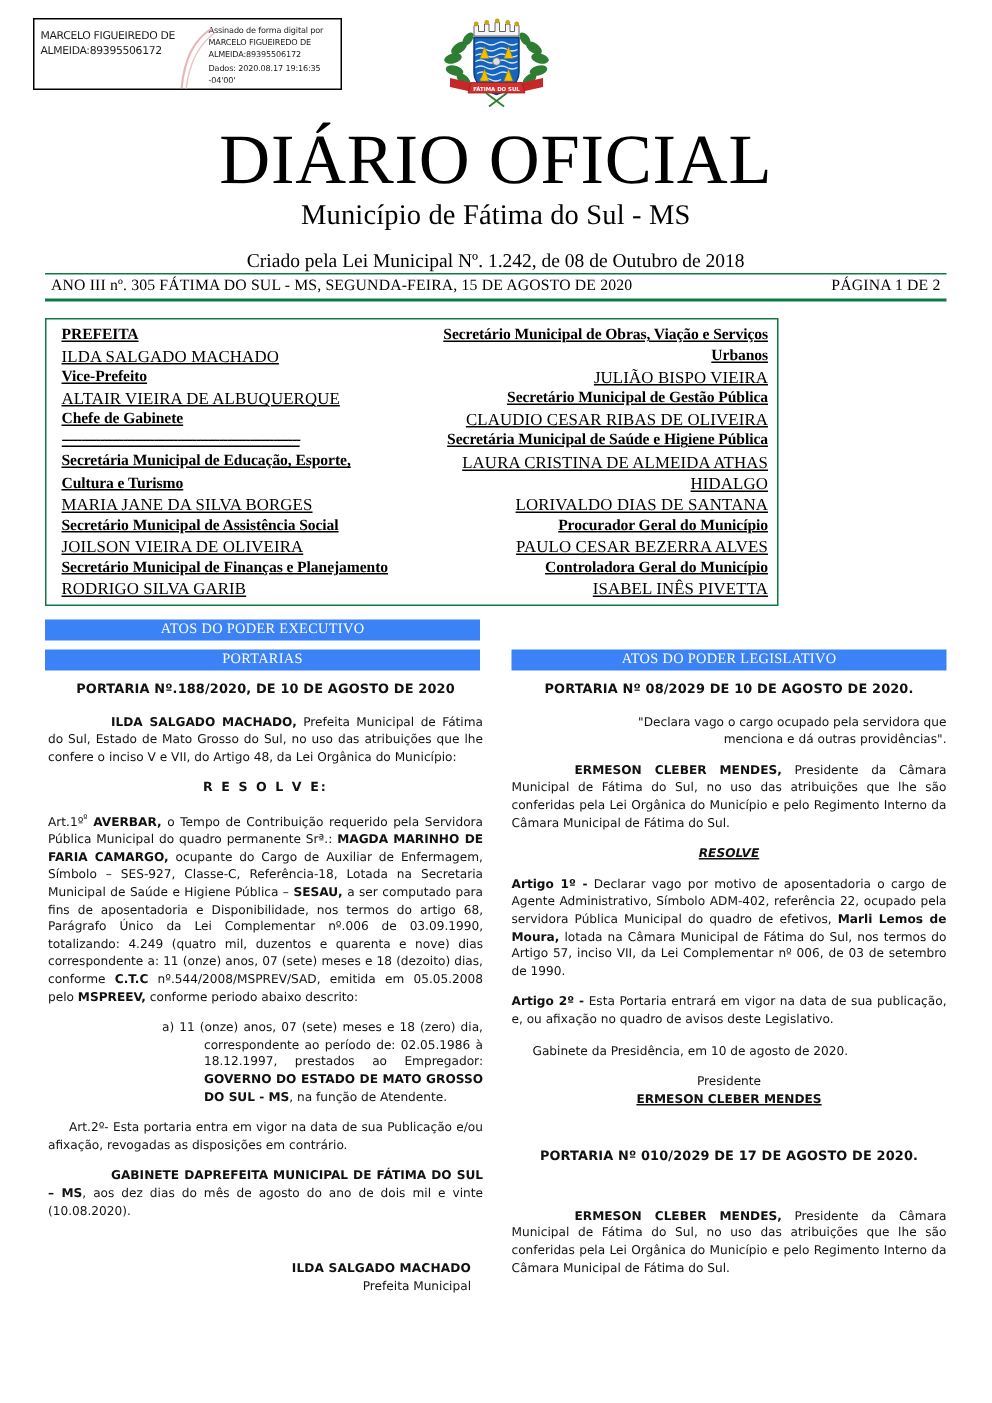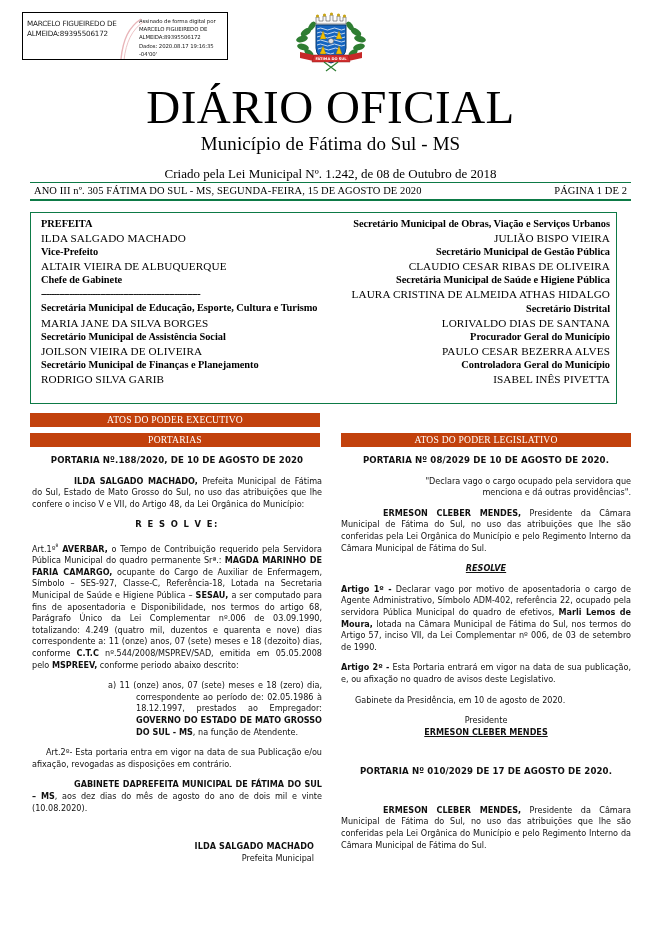--- a/index.html
+++ b/index.html
@@ -111,26 +111,27 @@
     align-items: baseline;
   }
   .issue-left { padding-left: 4px; letter-spacing: 0.1px; }
   .issue-right { padding-right: 4px; letter-spacing: 0.1px; }
 
   
   .officials {
     position: absolute;
     left: 30px;
     top: 212px;
-    width: 587px;
+    width: 489px;
     height: 192px;
     border: 1.6px solid #0d7a46;
     box-sizing: border-box;
     display: flex;
     padding: 4px 0 0 0;
+    text-decoration: underline;
   }
   .off-col {
     width: 50%;
     box-sizing: border-box;
     padding: 0 6px 0 10px;
   }
   .off-col.right { padding-left: 12px; }
   .off-role {
     font-family: "Liberation Serif", serif;
     font-weight: bold;
@@ -150,21 +151,21 @@
     font-size: 10.4px;
     line-height: 14px;
     letter-spacing: -0.9px;
     overflow: hidden;
     white-space: nowrap;
   }
 
   
   .banner {
     position: absolute;
-    background: #c2410c;
+    background: #3b82f6;
     color: #ffffff;
     font-family: "Liberation Serif", serif;
     font-size: 9.6px;
     letter-spacing: 0.2px;
     text-align: center;
     line-height: 11px;
     padding: 1px 0 2px 0;
   }
   #banner-exec { left: 30px; top: 413px; width: 290px; }
   #banner-port { left: 30px; top: 433px; width: 290px; }
@@ -334,21 +335,20 @@
     <div class="off-role">Secretário Municipal de Finanças e Planejamento</div>
     <div class="off-name">RODRIGO SILVA GARIB</div>
   </div>
   <div class="off-col right">
     <div class="off-role">Secretário Municipal de Obras, Viação e Serviços Urbanos</div>
     <div class="off-name">JULIÃO BISPO VIEIRA</div>
     <div class="off-role">Secretário Municipal de Gestão Pública</div>
     <div class="off-name">CLAUDIO CESAR RIBAS DE OLIVEIRA</div>
     <div class="off-role">Secretária Municipal de Saúde e Higiene Pública</div>
     <div class="off-name">LAURA CRISTINA DE ALMEIDA  ATHAS HIDALGO</div>
-    <div class="off-role">Secretário Distrital</div>
     <div class="off-name">LORIVALDO DIAS DE SANTANA</div>
     <div class="off-role">Procurador Geral do Município</div>
     <div class="off-name">PAULO CESAR BEZERRA ALVES</div>
     <div class="off-role">Controladora Geral do Município</div>
     <div class="off-name">ISABEL INÊS PIVETTA</div>
   </div>
 </div>
 
 <div class="banner" id="banner-exec">ATOS DO PODER EXECUTIVO</div>
 <div class="banner" id="banner-port">PORTARIAS</div>

